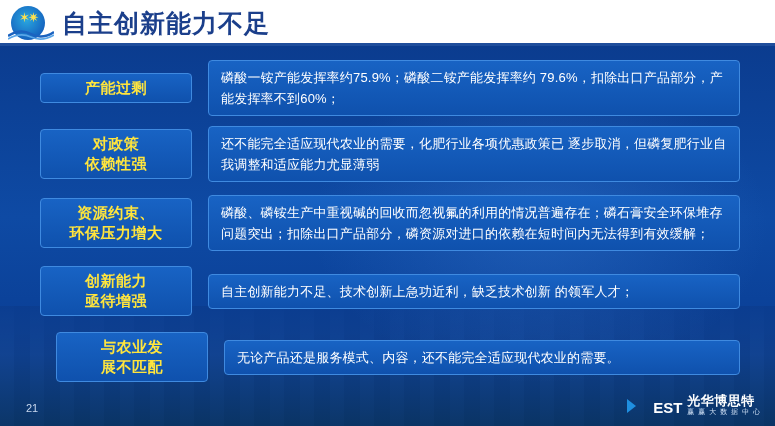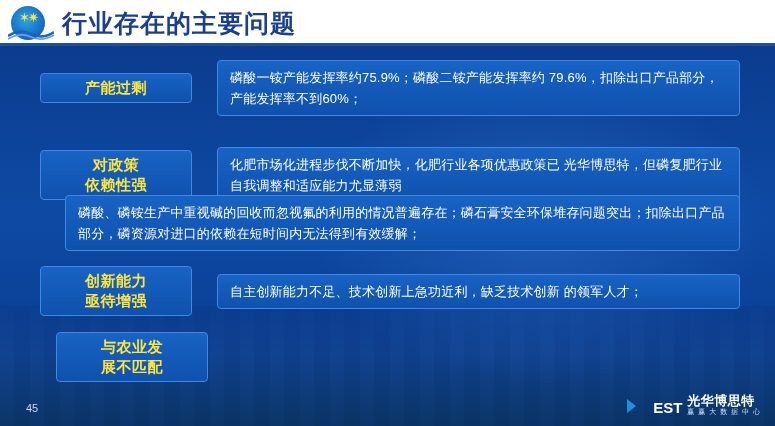--- a/index.html
+++ b/index.html
@@ -108,37 +108,37 @@
     line-height: 20px;
     text-align: center;
     display: flex;
     align-items: center;
     justify-content: center;
     padding: 4px 6px;
     letter-spacing: .5px;
   }
   .row-text {
     flex: 1;
-    margin-left: 25px;
+    margin-left: 16px;
     background: linear-gradient(180deg, #1863c4 0%, #0f51ad 100%);
     border: 1px solid #3f8ae0;
     border-radius: 4px;
     color: #ffffff;
     font-size: 13px;
     line-height: 21px;
     display: flex;
     align-items: center;
     padding: 6px 12px;
     letter-spacing: .2px;
   }
   .row-label span, .row-text span { display: block; white-space: pre-line; }
 
   
   #row-0 { top: 18px;  height: 48px; }
-  #row-1 { top: 95px;  height: 67px; }
+  #row-1 { top: 74px;  height: 67px; }
   #row-2 { top: 148px; height: 58px; }
   #row-3 { top: 218px; height: 54px; }
   #row-4 { top: 284px; height: 54px; padding-left: 16px; }
 
   
   .page-number {
     position: absolute;
     left: 26px; bottom: 12px;
     color: #c9d8ef;
     font-size: 11px;
@@ -187,21 +187,21 @@
 
 <div class="header">
   <div class="header-logo">
     <div class="logo-circle"></div>
     <div class="logo-spark">✶✷</div>
     <svg class="logo-wave" viewBox="0 0 46 12">
       <path d="M0 8 Q 12 0 23 6 T 46 4" stroke="#1b63c0" stroke-width="2.4" fill="none"></path>
       <path d="M0 11 Q 12 4 23 9 T 46 7" stroke="#5aa6e8" stroke-width="1.6" fill="none"></path>
     </svg>
   </div>
-  <div class="header-title">行业存在的主要问题</div>
+  <div class="header-title">自主创新能力不足</div>
 </div>
 
 <div class="slide-body">
   <div class="bg-photo"></div>
   <div class="bg-glow"></div>
 
   <div class="rows">
 
     <div class="row" id="row-0">
       <div class="row-label">
@@ -211,50 +211,57 @@
           <span>磷酸一铵产能发挥率约75.9%；磷酸二铵产能发挥率约 79.6%，扣除出口产品部分，产能发挥率不到60%；</span>
         </div>
     </div>
 
     <div class="row" id="row-1">
       <div class="row-label">
           <span>对政策
 依赖性强</span>
         </div>
       <div class="row-text">
-          <span>化肥市场化进程步伐不断加快，化肥行业各项优惠政策已 光华博思特，但磷复肥行业自我调整和适应能力尤显薄弱</span>
+          <span>还不能完全适应现代农业的需要，化肥行业各项优惠政策已 逐步取消，但磷复肥行业自我调整和适应能力尤显薄弱</span>
         </div>
     </div>
 
     <div class="row" id="row-2">
+      <div class="row-label">
+          <span>资源约束、
+环保压力增大</span>
+        </div>
       <div class="row-text">
           <span>磷酸、磷铵生产中重视碱的回收而忽视氟的利用的情况普遍存在；磷石膏安全环保堆存问题突出；扣除出口产品部分，磷资源对进口的依赖在短时间内无法得到有效缓解；</span>
         </div>
     </div>
 
     <div class="row" id="row-3">
       <div class="row-label">
           <span>创新能力
 亟待增强</span>
         </div>
       <div class="row-text">
           <span>自主创新能力不足、技术创新上急功近利，缺乏技术创新 的领军人才；</span>
         </div>
     </div>
 
     <div class="row" id="row-4">
       <div class="row-label">
           <span>与农业发
 展不匹配</span>
         </div>
+      <div class="row-text">
+          <span>无论产品还是服务模式、内容，还不能完全适应现代农业的需要。</span>
+        </div>
     </div>
 
   </div>
 
-  <div class="page-number">45</div>
+  <div class="page-number">21</div>
 
   <div class="brand">
     <div class="brand-mark">
         <div class="b1"></div>
       </div>
     <div class="brand-est">EST</div>
     <div class="brand-names">
       <div class="brand-cn">光华博思特</div>
       <div class="brand-sub">赢 赢 大 数 据 中 心</div>
     </div>

